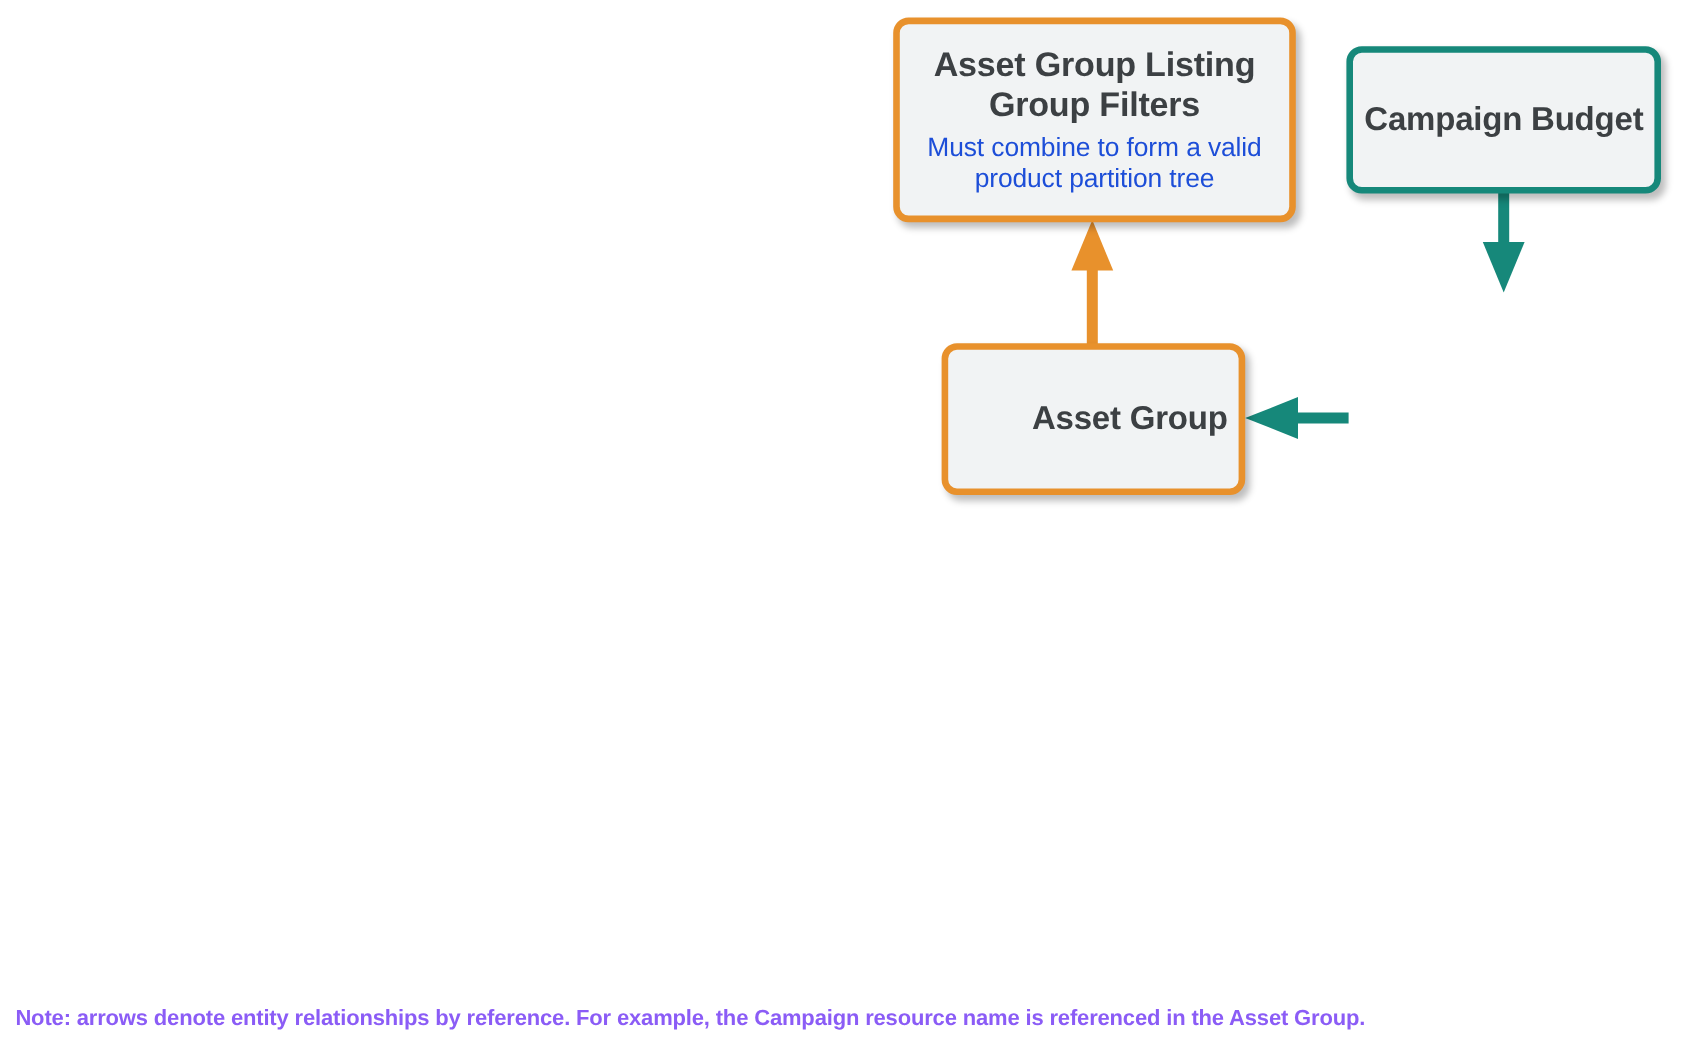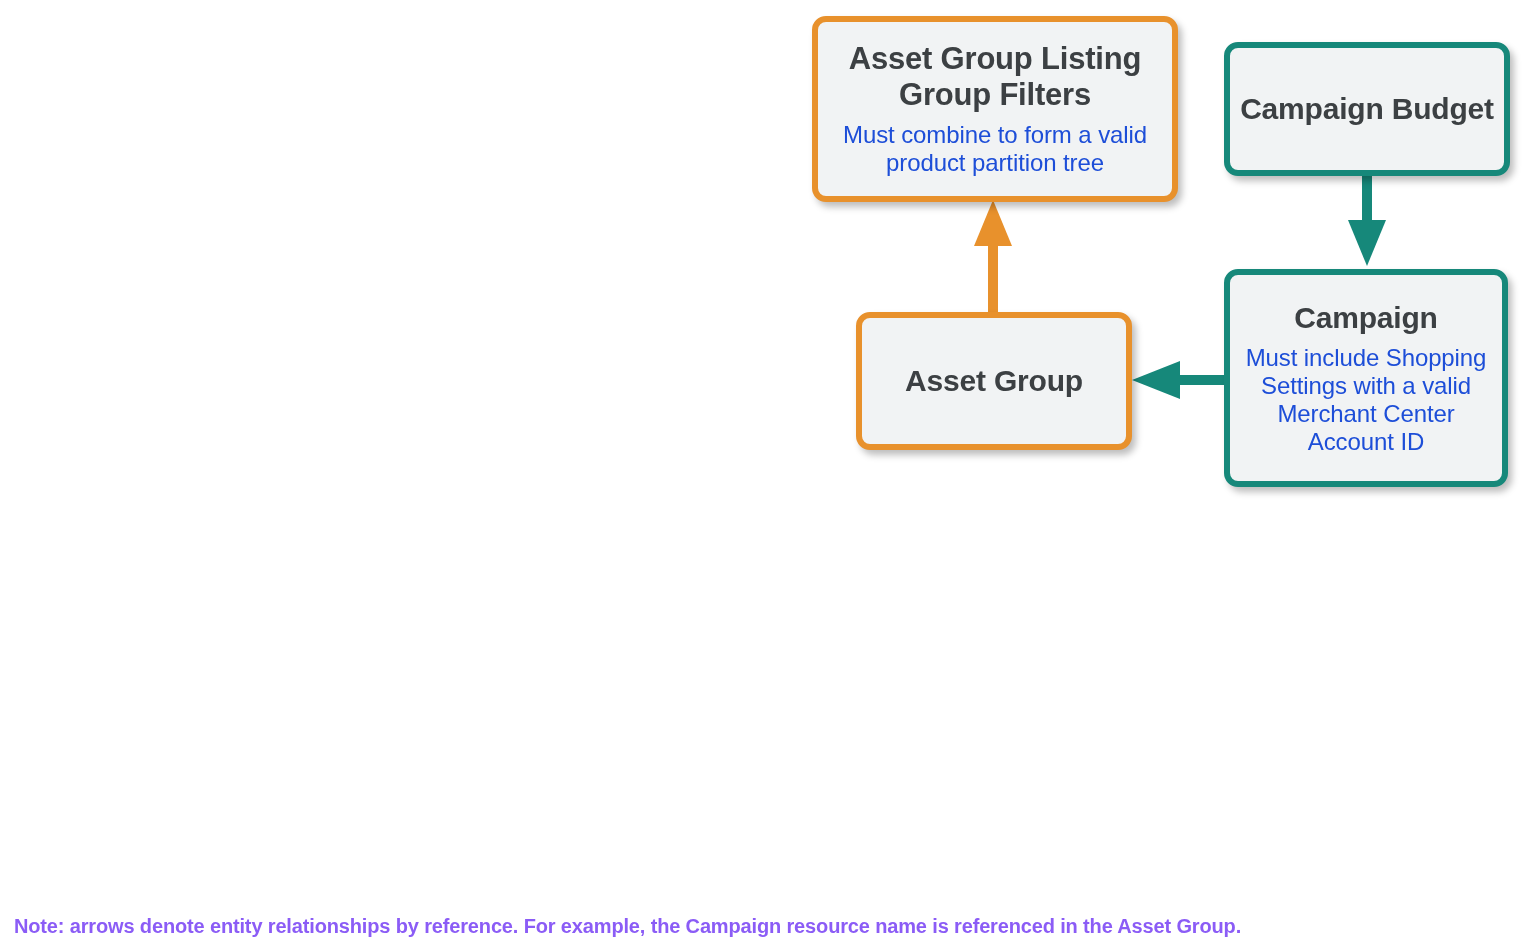--- a/index.html
+++ b/index.html
@@ -26,21 +26,21 @@
   
   .node {
     position: absolute;
     box-sizing: border-box;
     background: #f1f3f4;
     border-style: solid;
     border-width: 6px;
     border-radius: 14px;
     display: flex;
     flex-direction: column;
-    align-items: center;
+    align-items: flex-end;
     justify-content: center;
     text-align: center;
     box-shadow: 4px 5px 7px rgba(0,0,0,0.26);
     padding: 16px 10px;
   }
   .node.orange { border-color: #e8912c; }
   .node.teal   { border-color: #16887a; }
 
   .node-title {
     color: #3c4043;
@@ -116,20 +116,16 @@
   </div>
 
   <div class="node orange" id="node-asset-group">
     <div class="node-title">Asset Group</div>
   </div>
 
   <div class="node teal" id="node-campaign-budget">
     <div class="node-title">Campaign Budget</div>
   </div>
 
-  <div class="node teal" id="node-campaign">
-    <div class="node-title">Campaign</div>
-    <div class="node-desc">Must include Shopping Settings with a valid Merchant Center Account ID</div>
-  </div>
 
   <div id="footer-note">Note: arrows denote entity relationships by reference. For example, the Campaign resource name is referenced in the Asset Group.</div>
 
 </div>
 
 </body></html>

